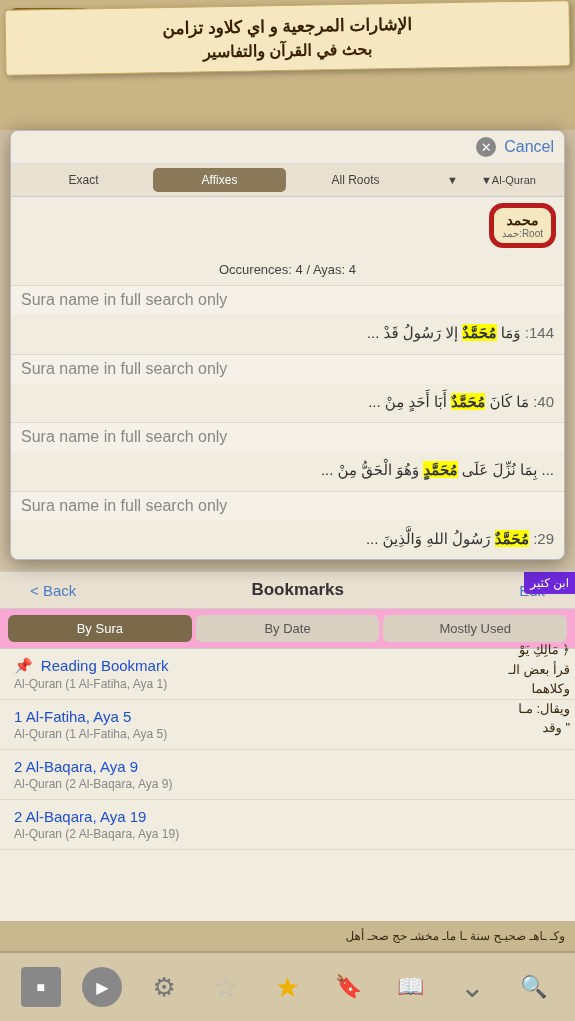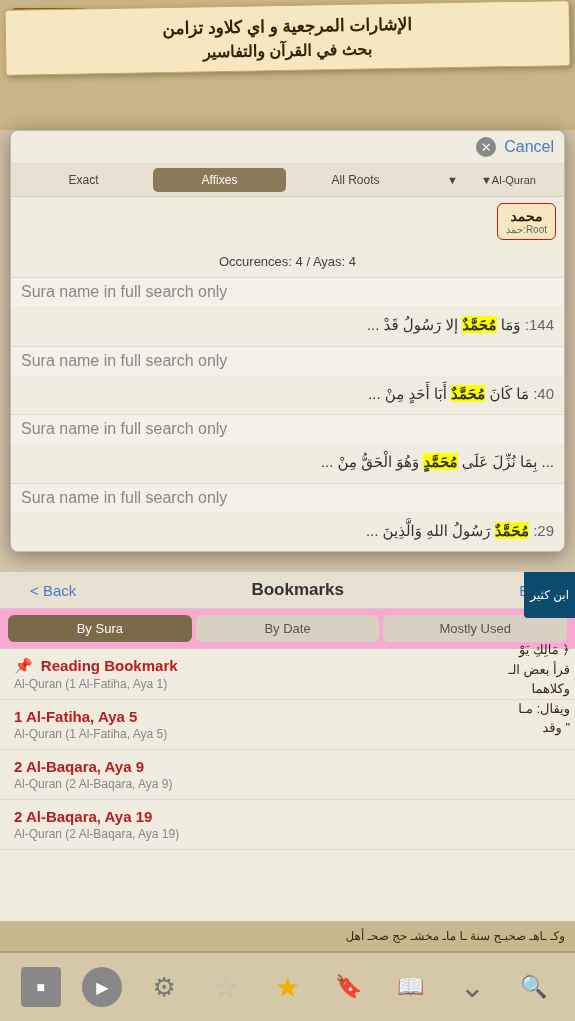--- a/index.html
+++ b/index.html
@@ -161,22 +161,22 @@
       justify-content: center;
       gap: 3px;
       font-size: 11px;
     }
 
     
     .root-badge {
       float: right;
       margin: 6px 8px;
       background: #f5e8c0;
-      border: 1px solid #b91c1c;
-      border-radius: 6px;
+      border: 5px solid #b91c1c;
+      border-radius: 14px;
       padding: 4px 8px;
       text-align: center;
       font-size: 11px;
       direction: rtl;
     }
 
     .root-badge .main-word {
       font-size: 14px;
       font-weight: bold;
       color: #3a2000;
@@ -268,23 +268,23 @@
       font-size: 15px;
       color: #4a7ac8;
       cursor: pointer;
     }
 
     
     .side-label {
       position: absolute;
       right: 0;
       top: 0;
-      background: #0c4a6e;
+      background: #6d28d9;
       color: white;
-      padding: 16px 6px;
+      padding: 4px 6px;
       font-size: 12px;
       border-radius: 0 0 0 4px;
       direction: rtl;
     }
 
     
     .bookmark-tabs {
       display: flex;
       padding: 6px 8px;
       gap: 4px;
@@ -315,23 +315,22 @@
     }
 
     .bookmark-item {
       padding: 8px 14px;
       border-bottom: 1px solid #e0d8c8;
       cursor: pointer;
     }
 
     .bookmark-main {
       font-size: 15px;
-      color: #b91c1c;
+      color: #1d4ed8;
       margin-bottom: 2px;
-      font-weight: bold;
     }
 
     .bookmark-main .pin-icon {
       margin-right: 4px;
     }
 
     .bookmark-sub {
       font-size: 12px;
       color: #888;
     }

